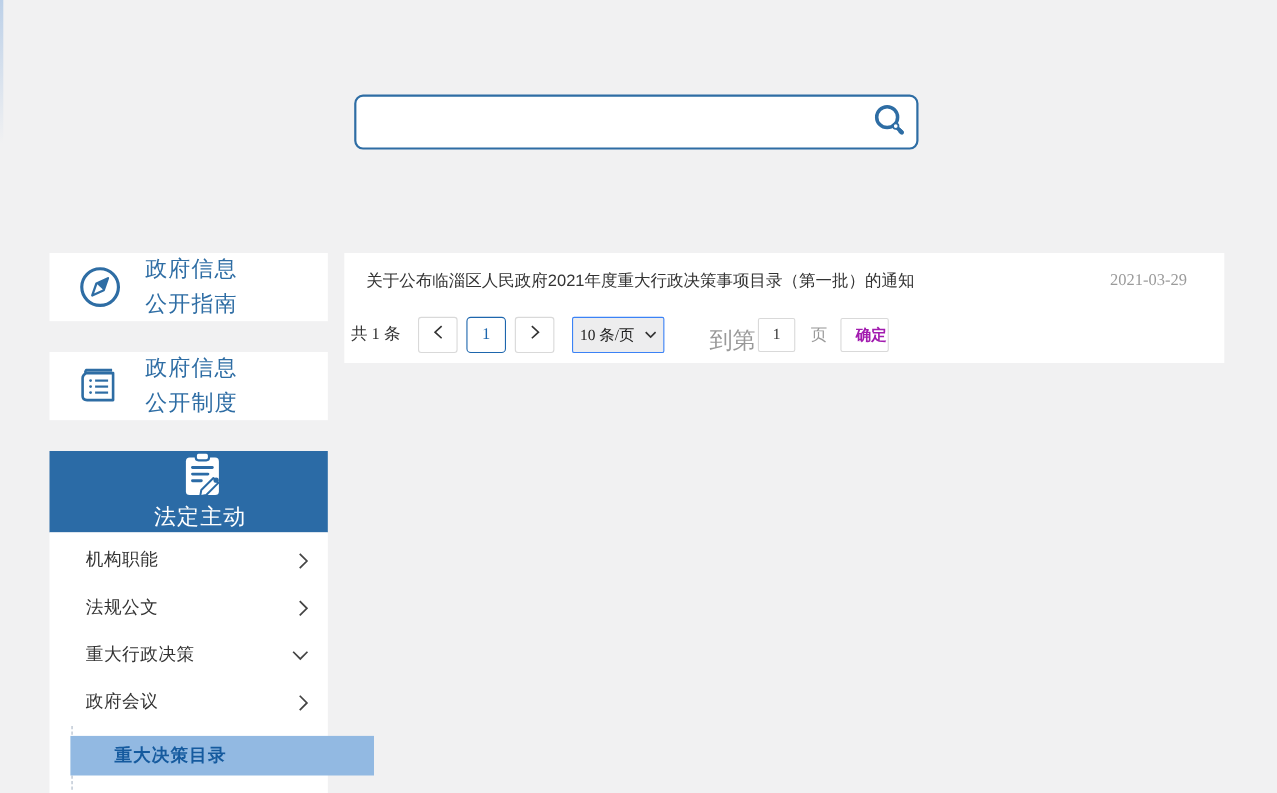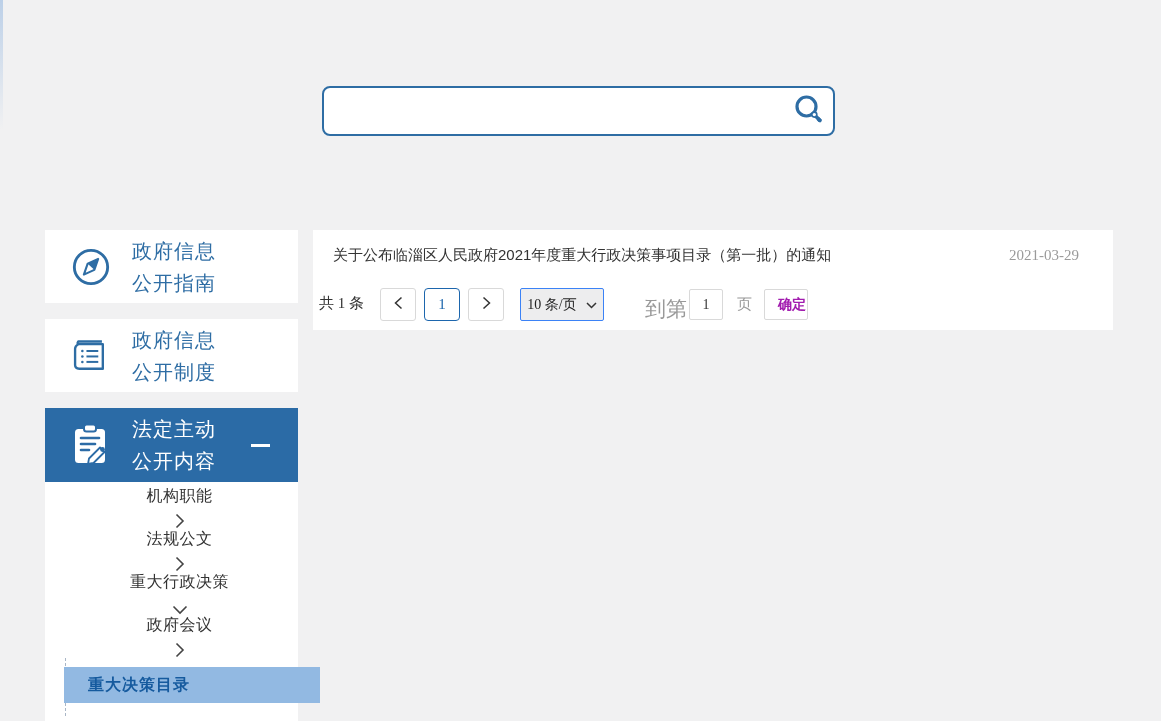--- a/index.html
+++ b/index.html
@@ -25,50 +25,50 @@
     font-size: 16px; padding: 0 14px; color: #333;
     font-family: "Liberation Sans", sans-serif;
   }
   .search-btn {
     width: 48px; height: 100%; border: none; background: transparent;
     cursor: pointer; display: flex; align-items: center; justify-content: center;
   }
   
   .sidebar { position: absolute; left: 45px; top: 230px; width: 253px; }
   .side-item {
-    height: 73px; background: #fff; margin-bottom: 16px;
+    height: 62px; background: #fff; margin-bottom: 28px;
     display: flex; align-items: center; cursor: pointer;
   }
   .side-item .icon-wrap {
     width: 40px; height: 44px; margin-left: 26px;
     display: flex; align-items: center; justify-content: center; flex: none;
   }
   .side-item .labels {
     margin-left: 21px; font-size: 20px; color: #2e6da4; line-height: 32px;
     letter-spacing: 1px; flex: 1;
   }
-  .side-item.active { background: #2b6ba6; height: 74px; margin-bottom: 0; }
+  .side-item.active { background: #2b6ba6; height: 74px; margin-bottom: 0; flex-direction: column; }
   .side-item.active .labels { color: #fff; }
   .minus-wrap { margin-right: 28px; display: flex; align-items: center; }
   .minus-bar { width: 19px; height: 3px; background: #fff; }
   
   .submenu { background: #fff; width: 253px; height: 242px; position: relative; padding-top: 4px; }
   .submenu-row {
     height: 43px; display: flex; align-items: center;
-    padding: 0 17px 0 33px; cursor: pointer; flex-direction: column;
+    padding: 0 17px 0 33px; cursor: pointer;
   }
   .submenu-row .submenu-label { flex: 1; font-size: 16px; color: #333; letter-spacing: 0.5px; }
   .submenu-row .chev { flex: none; display: flex; align-items: center; }
   .guide-dash {
     position: absolute; left: 20px; top: 176px; height: 58px; width: 0;
     border-left: 1px dashed #a9b6c6;
   }
   .submenu-active-bar {
-    position: absolute; left: 19px; top: 185px; width: 256px; height: 36px;
-    background: #92b9e2; display: flex; align-items: center; cursor: pointer;
+    position: absolute; left: 19px; top: 185px; width: 276px; height: 36px;
+    background: #92b9e2; display: flex; align-items: center; cursor: pointer; padding-left: 16px;
   }
   .submenu-active-bar .active-label {
     margin-left: 24px; font-size: 16px; font-weight: bold; color: #155a9e;
     letter-spacing: 1px;
   }
   
   .content-panel {
     position: absolute; left: 313px; top: 230px; width: 800px; height: 100px;
     background: #fff;
   }

